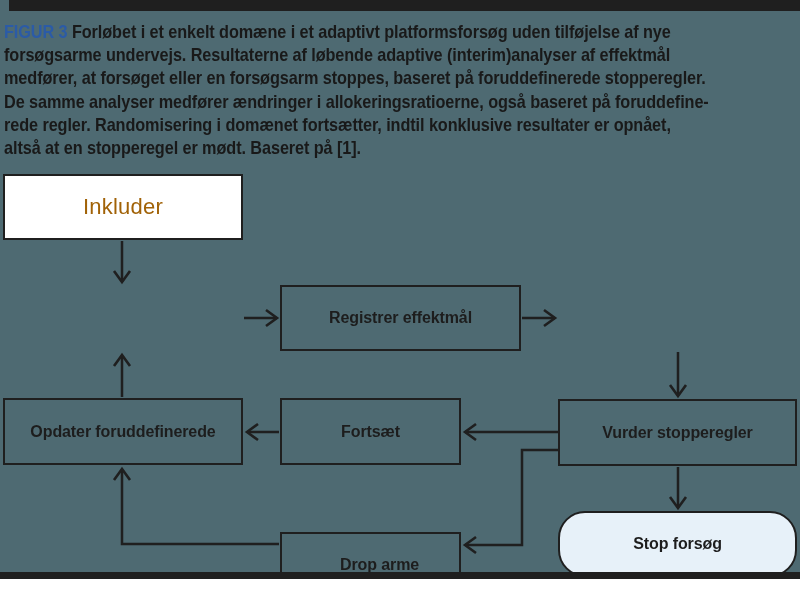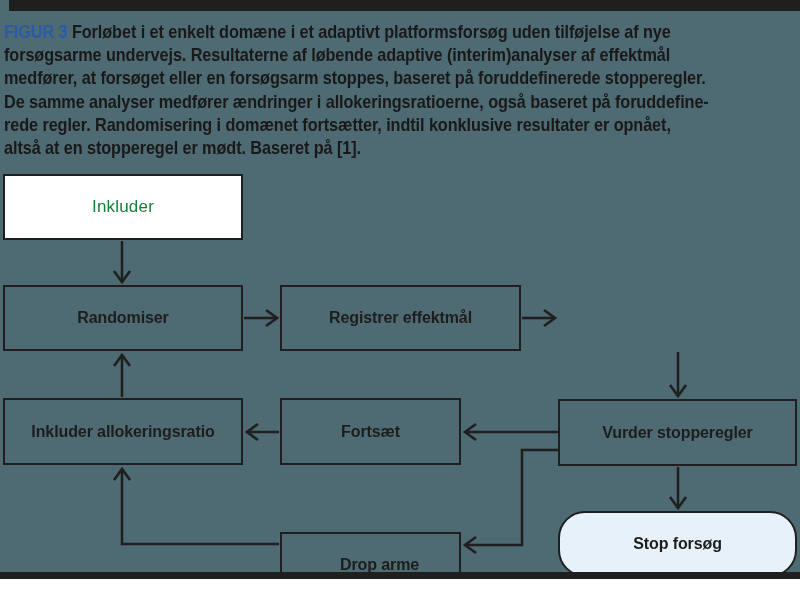--- a/index.html
+++ b/index.html
@@ -18,21 +18,21 @@
   .rule.top{left:9px;right:0;top:0;height:11px;}
   .rule.bottom{left:0;right:0;bottom:0;height:7px;}
   .caption{position:absolute;left:4px;top:20px;width:794px;color:var(--text);}
   .cap-line{font-size:19px;line-height:23.2px;font-weight:700;white-space:nowrap;
             transform:scaleX(0.855);transform-origin:0 50%;letter-spacing:-0.1px;}
   .figlabel{color:var(--blue);font-weight:700;}
   .diagram{position:absolute;left:0;top:0;width:800px;height:599px;}
   .node{position:absolute;border:2.5px solid var(--line);display:flex;align-items:center;
         justify-content:center;text-align:center;color:#1d1d1d;font-weight:700;font-size:16px;
         letter-spacing:-0.1px;background:transparent;}
-  .node.start{background:var(--white);font-weight:400;font-size:17px;letter-spacing:0.2px;color:#15803d;}
+  .node.start{background:var(--white);font-weight:400;font-size:22px;letter-spacing:0.2px;color:#a16207;}
   .node.end{background:var(--lightblue);border-width:2px;}
   svg.edges{position:absolute;left:0;top:0;width:800px;height:599px;pointer-events:none;}
   svg.edges polyline{fill:none;stroke:var(--line);stroke-width:2.5;}
 </style>
 </head>
 <body>
 
 <div class="stage">
   <div class="rule top"></div>
 
@@ -59,28 +59,25 @@
         <polyline points="678,467 678,508" marker-end="url(#arrowhead)"></polyline>
         <polyline points="558,432 465,432" marker-end="url(#arrowhead)"></polyline>
         <polyline points="558,450 522,450 522,545 465,545" marker-end="url(#arrowhead)"></polyline>
         <polyline points="279,432 247,432" marker-end="url(#arrowhead)"></polyline>
         <polyline points="279,544 122,544 122,469" marker-end="url(#arrowhead)"></polyline>
         <polyline points="122,397 122,355" marker-end="url(#arrowhead)"></polyline>
       </svg>
   <div class="node start" style="left: 3px; top: 174px; width: 240px; height: 66px;">
         <span>Inkluder</span>
       </div>
-      <div class="node process" style="left: 3px; top: 285px; width: 240px; height: 66px;">
-        <span>Randomiser</span>
-      </div>
       <div class="node process" style="left: 280px; top: 285px; width: 241px; height: 66px;">
         <span>Registrer effektmål</span>
       </div>
       <div class="node process" style="left: 3px; top: 398px; width: 240px; height: 67px;">
-        <span>Inkluder allokeringsratio</span>
+        <span>Opdater foruddefinerede</span>
       </div>
       <div class="node process" style="left: 280px; top: 398px; width: 181px; height: 67px;">
         <span>Fortsæt</span>
       </div>
       <div class="node process" style="left: 558px; top: 399px; width: 239px; height: 67px;">
         <span>Vurder stopperegler</span>
       </div>
       <div class="node process" style="left: 280px; top: 532px; width: 181px; height: 66px; padding-left: 18px;">
         <span>Drop arme</span>
       </div>

